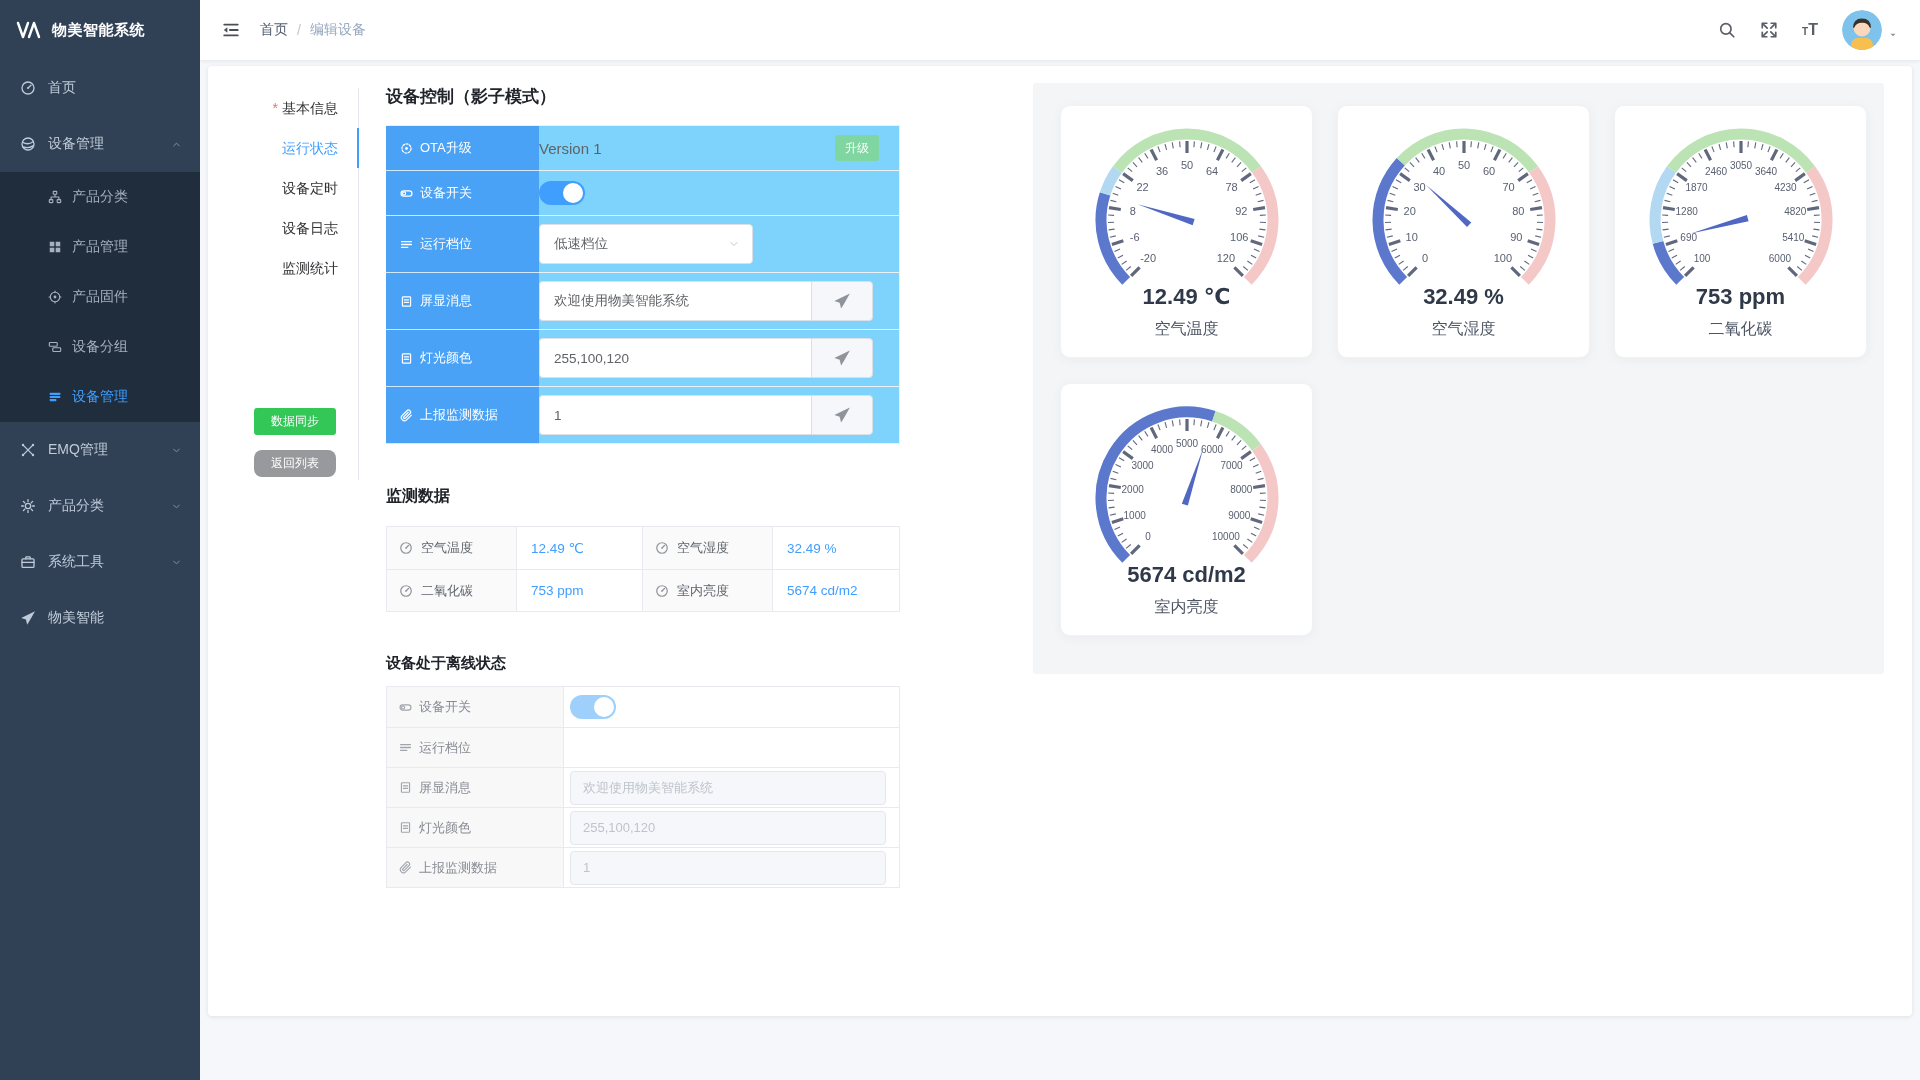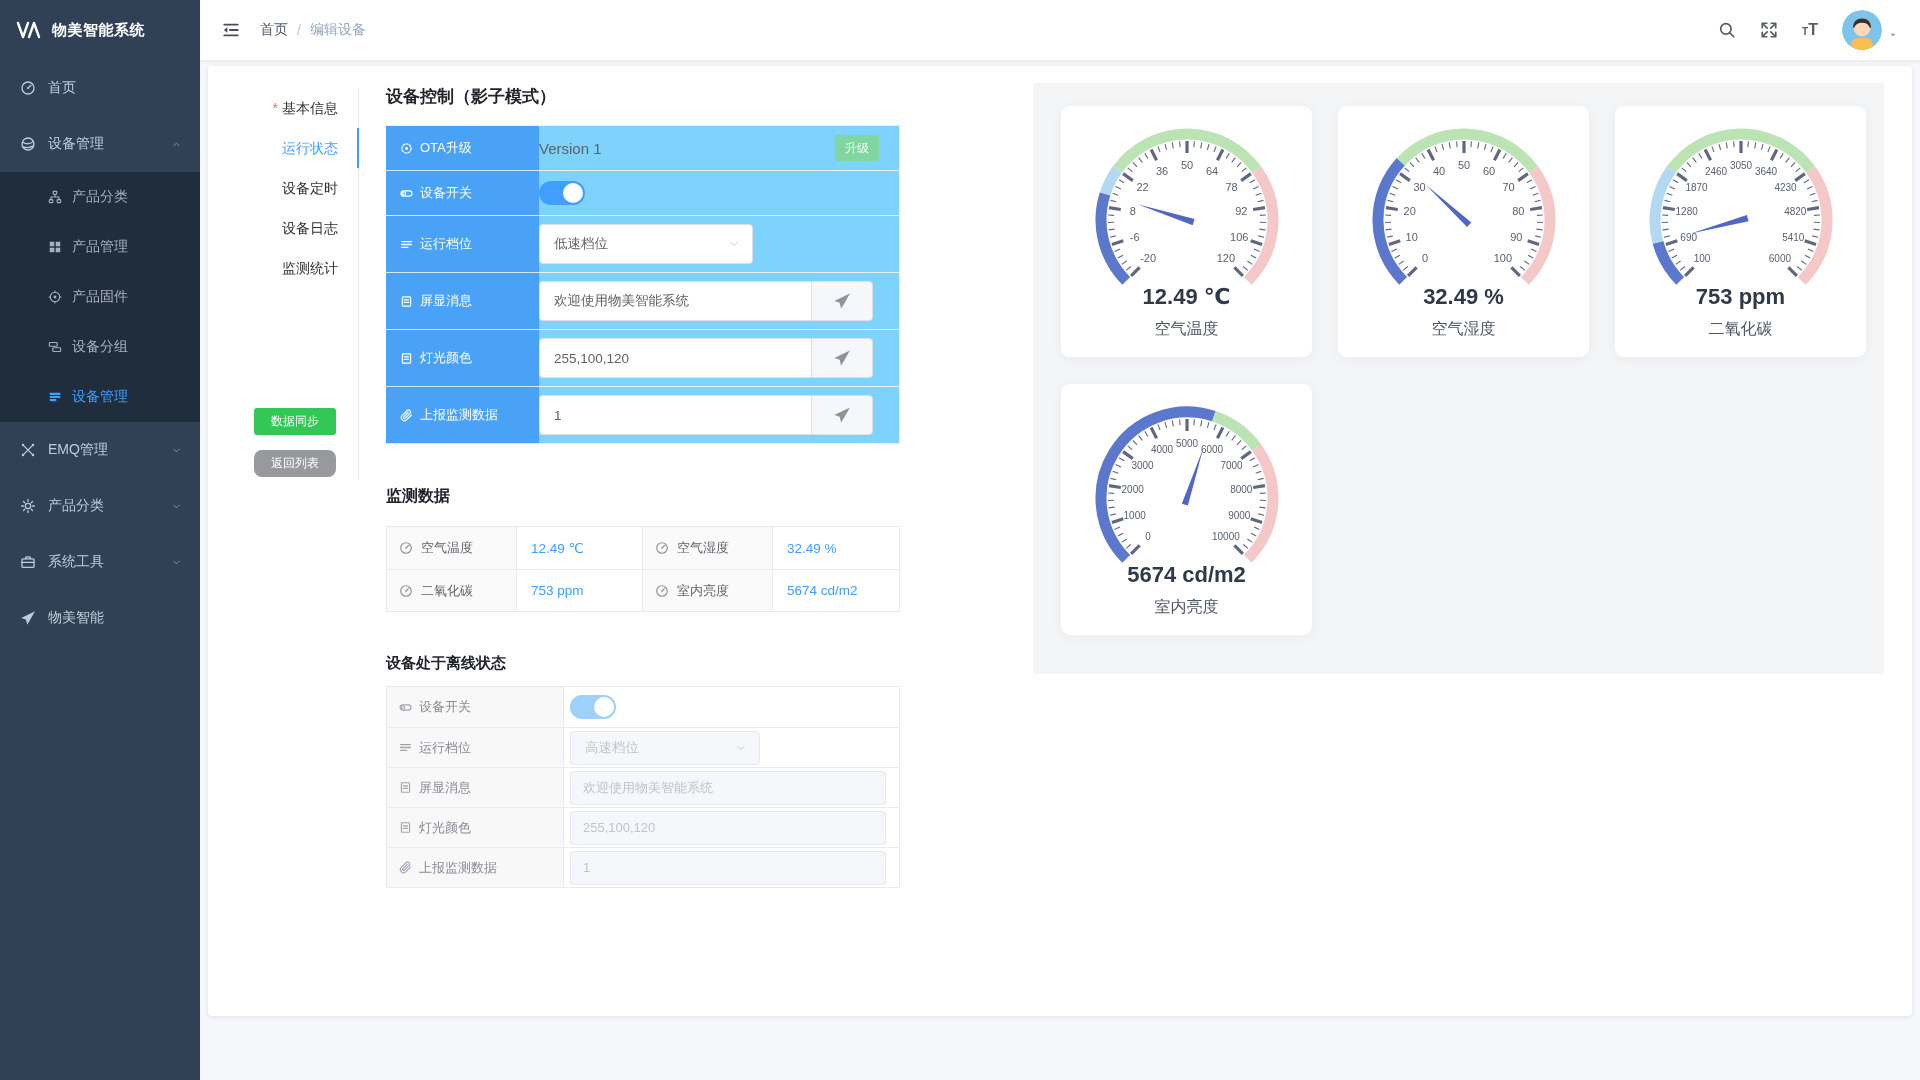--- a/index.html
+++ b/index.html
@@ -519,30 +519,20 @@
             </div>
           </div>
           <div class="off-row">
             <div class="off-lbl">
               <span class="svg-ic">
                 <svg width="13" height="13" viewBox="0 0 16 16" fill="none" stroke="currentColor" stroke-width="1.4" stroke-linecap="round" stroke-linejoin="round">
                   <path d="M2 4.4 H14 M2 8 H14 M2 11.6 H9.5" stroke-width="1.7"></path>
                 </svg>
               </span>
               <span>运行档位</span>
-            </div>
-            <div class="off-val">
-              <div class="sel dis">
-                <span>高速档位</span>
-                <span class="svg-ic chev">
-                  <svg width="12" height="12" viewBox="0 0 16 16" fill="none" stroke="currentColor" stroke-width="1.3" stroke-linecap="round" stroke-linejoin="round">
-                    <path d="M4 6 L8 10 L12 6"></path>
-                  </svg>
-                </span>
-              </div>
             </div>
           </div>
           <div class="off-row">
             <div class="off-lbl">
               <span class="svg-ic">
                 <svg width="13" height="13" viewBox="0 0 16 16" fill="none" stroke="currentColor" stroke-width="1.4" stroke-linecap="round" stroke-linejoin="round">
                   <rect x="3" y="2.2" width="10" height="11.6" rx="1"></rect>
                   <path d="M5.4 6 H10.6 M5.4 9 H10.6"></path>
                 </svg>
               </span>

